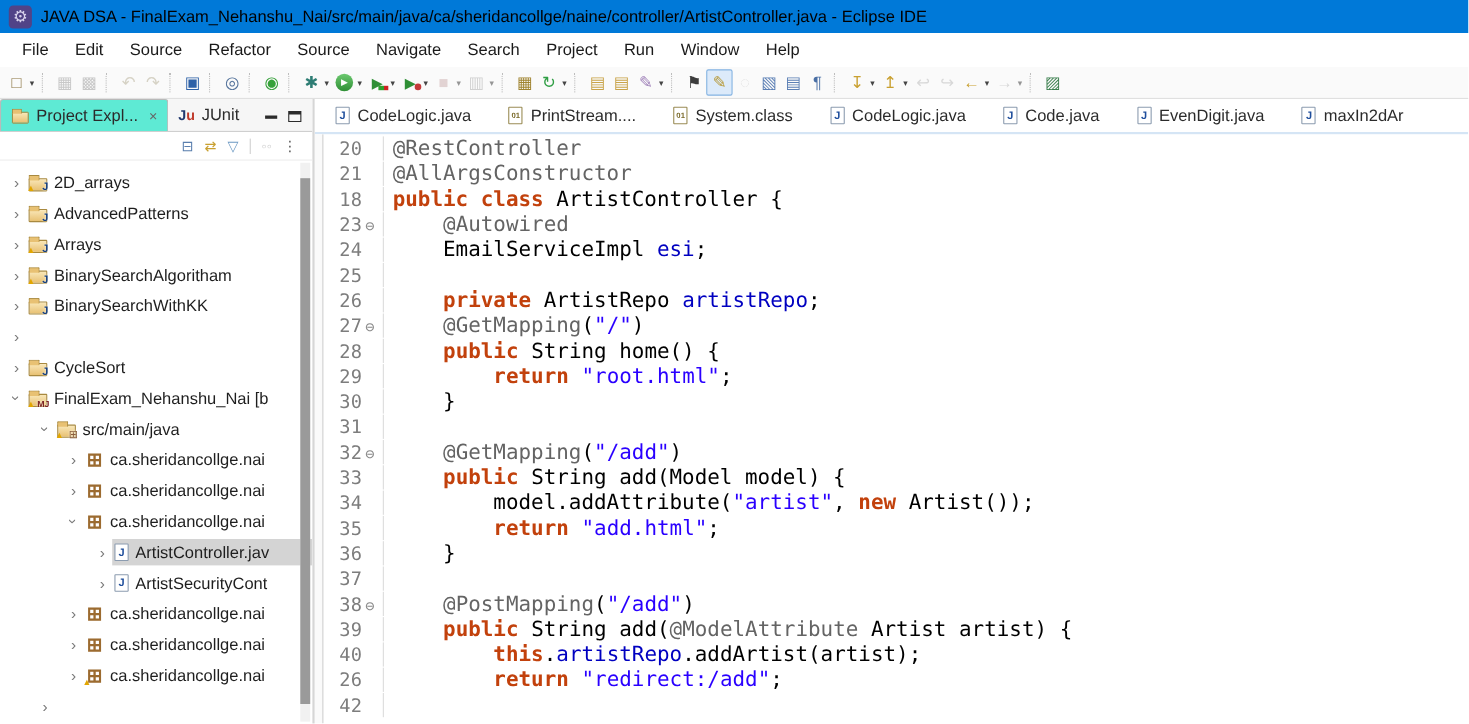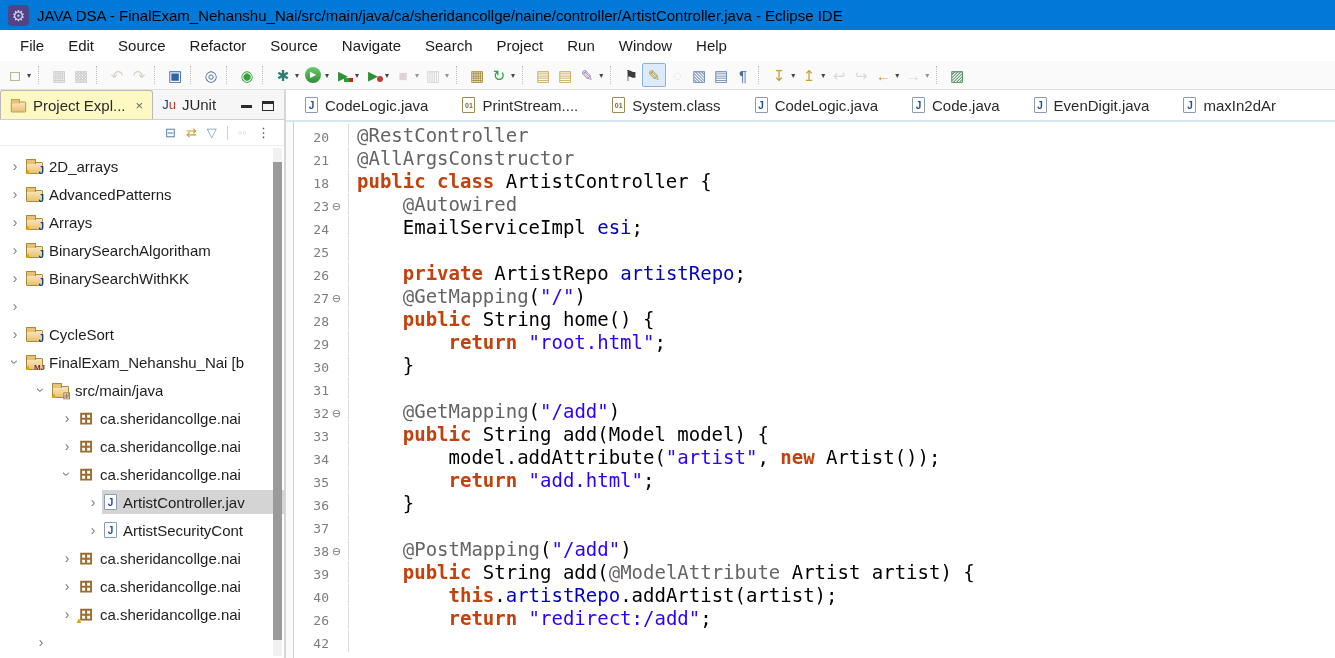--- a/index.html
+++ b/index.html
@@ -31,23 +31,23 @@
   .k-prof { position:relative; color:#2f8f35 !important; font-size:13px; }
   .k-prof::after { content:""; position:absolute; right:-2px; bottom:0; width:6px; height:6px; border-radius:50%; background:#c43a3a; }
 
   
   .main { flex:1 1 auto; display:flex; height:568px; overflow:hidden; }
 
   
   .panel { width:286px; flex:0 0 auto; background:#fff; border-right:2px solid #d6d6d6; position:relative; overflow:hidden; }
   .ptabs { height:30px; background:#f6f6f6; border-bottom:1px solid #cfcfcf; display:flex; align-items:flex-end; }
   .ptab { height:29px; display:flex; align-items:center; gap:6px; padding:0 9px; font-size:15px; color:#2b2b2b; white-space:nowrap; }
-  .ptab.active { background:#fef9c3; border:1px solid #b9b9b9; border-bottom:none; border-radius:3px 3px 0 0; }
+  .ptab.active { background:#5eead4; border:1px solid #b9b9b9; border-bottom:none; border-radius:3px 3px 0 0; }
   .ptab .close { color:#666; font-size:13px; margin-left:4px; }
-  .ju { font-weight:normal; font-size:13px; }
+  .ju { font-weight:bold; font-size:13px; }
   .ju-j { color:#21386e; } .ju-u { color:#c03a2b; }
   .winbtns { margin-left:auto; display:flex; align-items:center; gap:10px; padding:0 10px 8px 0; }
   .wb { display:inline-block; }
   .wb.min { width:11px; height:3px; background:#2b2b2b; }
   .wb.max { width:12px; height:10px; border:1px solid #2b2b2b; border-top:3px solid #2b2b2b; }
 
   .ptoolbar { height:26px; display:flex; align-items:center; justify-content:flex-end; gap:10px; padding-right:14px; border-bottom:1px solid #ededed; }
   .pt-btn { font-size:13px; line-height:1; }
   .pt-btn.dis { opacity:.5; }
   .pt-sep { width:1px; height:14px; background:#d0d0d0; }
@@ -80,21 +80,21 @@
   .vscroll .thumb { position:absolute; top:14px; left:0; width:9px; height:478px; background:#9a9a9a; }
 
   
   .editor { flex:1 1 auto; display:flex; flex-direction:column; overflow:hidden; background:#fff; }
   .etabs { height:32px; flex:0 0 auto; display:flex; align-items:center; padding-left:10px; border-bottom:2px solid #d5e5f5; background:#fff; }
   .etab { display:flex; align-items:center; gap:7px; padding:0 9px; margin-right:16px; font-size:15px; color:#2b2b2b; white-space:nowrap; }
   .codearea { flex:1 1 auto; display:flex; overflow:hidden; }
   .ruler { width:8px; flex:0 0 auto; background:#fafafa; border-right:1px solid #d0d0d0; }
   .code { flex:1 1 auto; overflow:hidden; padding-top:2px; font-family:"DejaVu Sans Mono", monospace; font-size:19px; }
   .cline { height:23px; line-height:23px; white-space:pre; }
-  .ln { display:inline-block; width:38px; text-align:right; padding-right:3px; color:#7d7d7d; font-size:13px; }
+  .ln { display:inline-block; width:38px; text-align:right; padding-right:3px; color:#7d7d7d; font-size:17px; }
   .fold { display:inline-block; width:16px; color:#8a8a8a; font-size:14px; text-align:left; }
   .ctext { border-left:1px solid #dcdcdc; padding-left:8px; }
   .tk-ann { color:#646464; }
   .tk-kw { color:#c2410c; font-weight:bold; }
   .tk-st { color:#2a00ff; }
   .tk-fd { color:#0000c0; }
   .tk-pl { color:#000; }
 </style>
 </head>
 <body>

